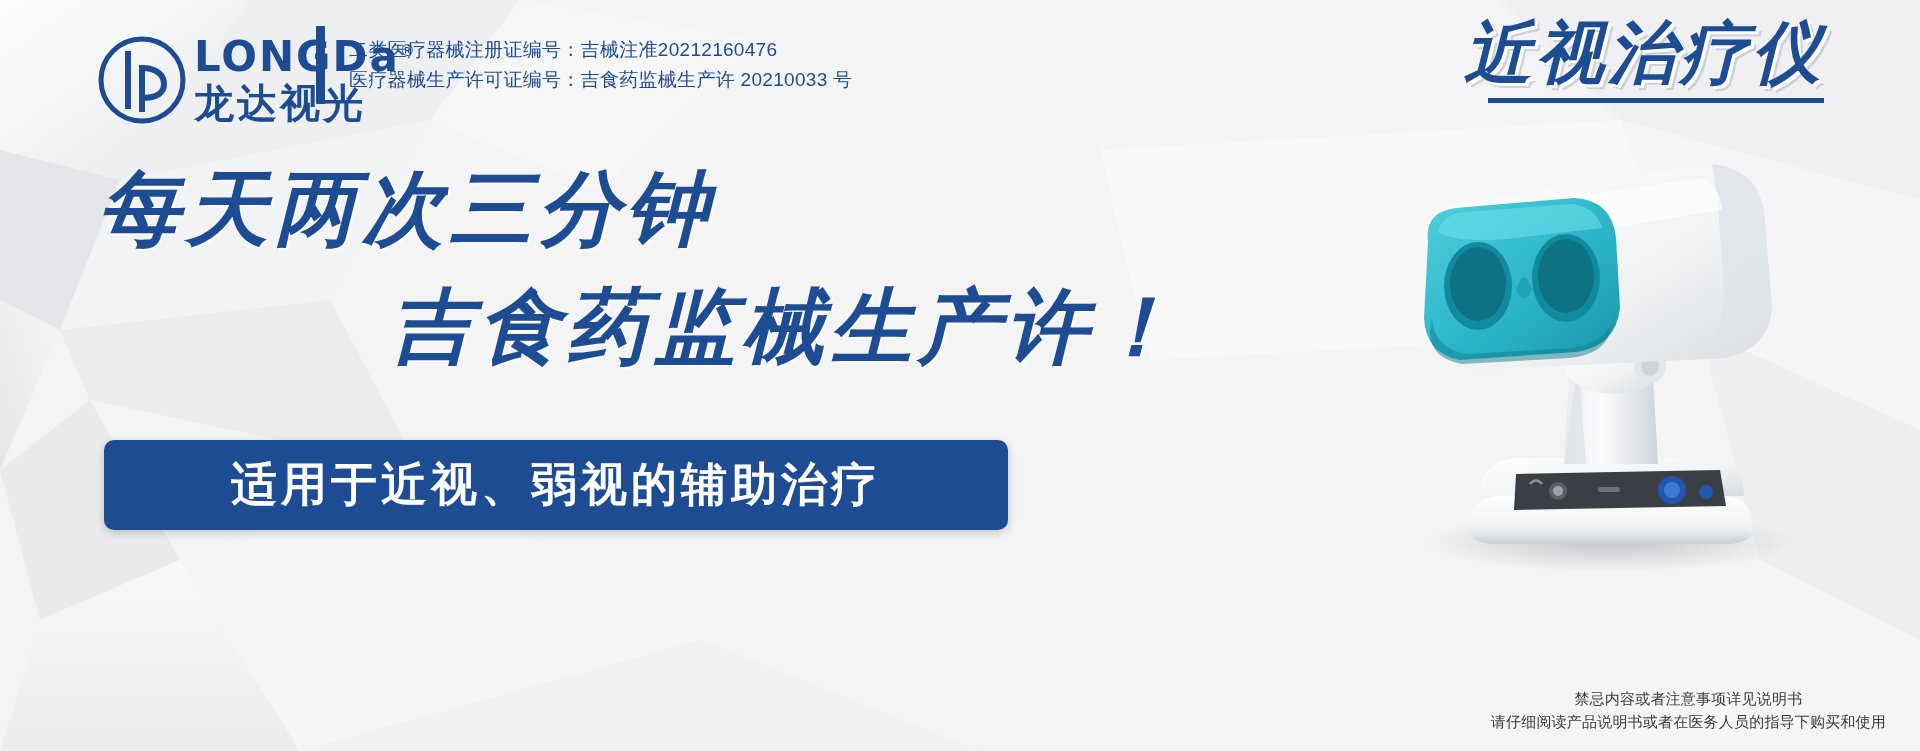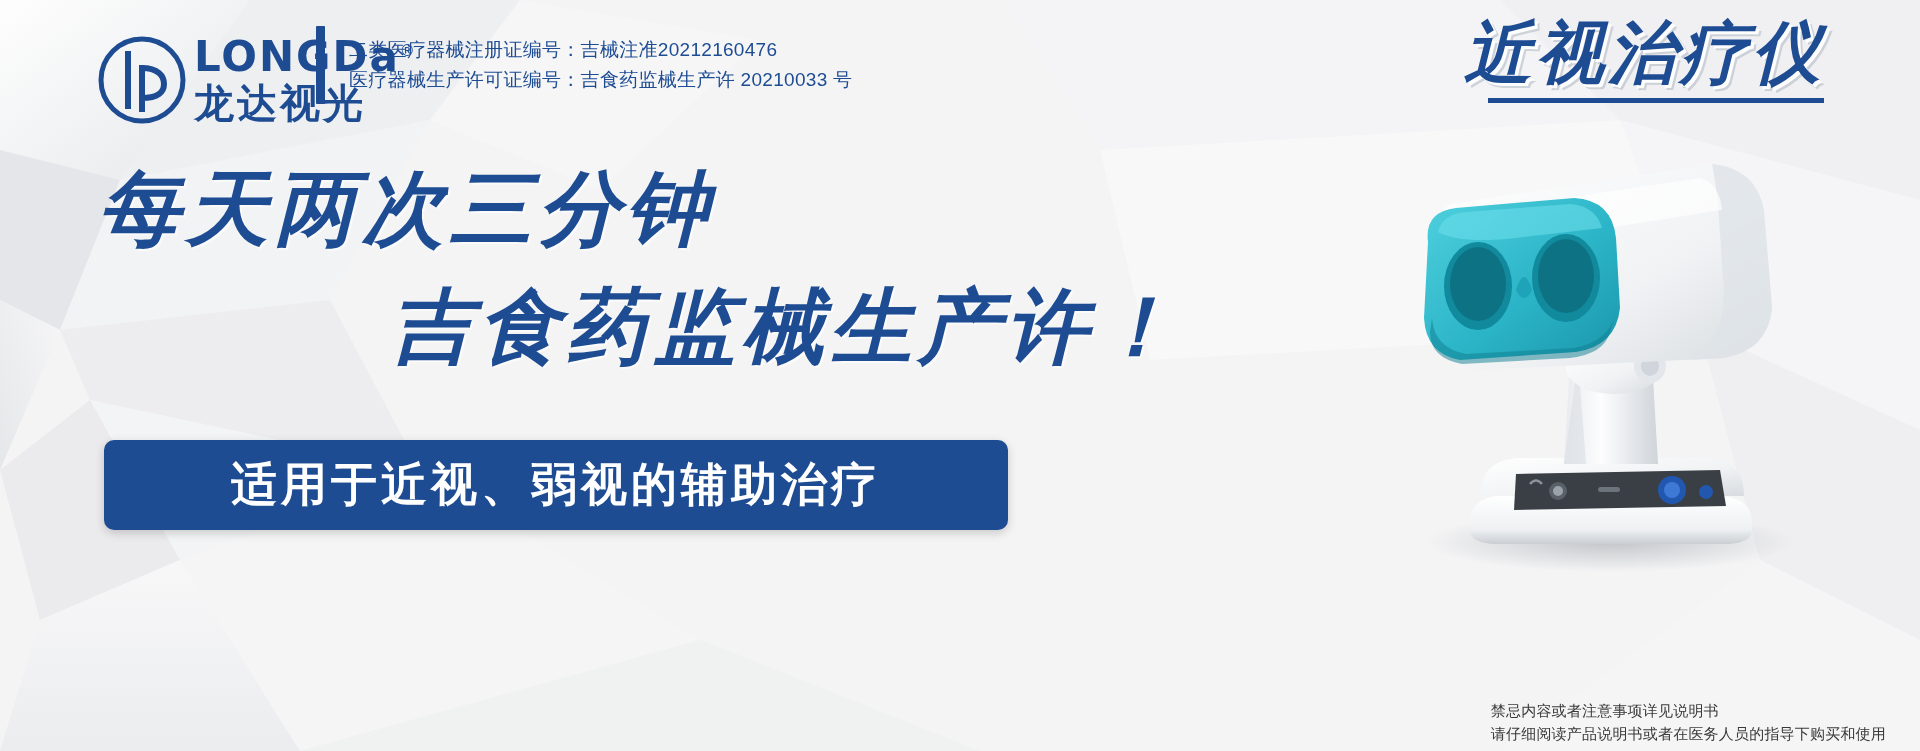--- a/index.html
+++ b/index.html
@@ -73,21 +73,21 @@
   #cta .label{
     color:#ffffff;font-size:46px;font-weight:bold;letter-spacing:4px;white-space:nowrap;
   }
 
   
   #product{position:absolute;right:40px;top:92px;width:560px;height:500px;}
   #product svg{width:100%;height:100%;display:block;}
 
   
   #disclaimer{
-    position:absolute;right:34px;bottom:6px;text-align:left;color:#3a3a3a;
+    position:absolute;right:34px;bottom:18px;text-align:center;color:#3a3a3a;
   }
   #disclaimer div{font-size:15px;line-height:1.55;white-space:nowrap;letter-spacing:.2px;}
 </style>
 </head>
 <body>
 
 <div id="banner">
 
   <div class="facets">
     <svg viewBox="0 0 1920 751" preserveAspectRatio="none">

